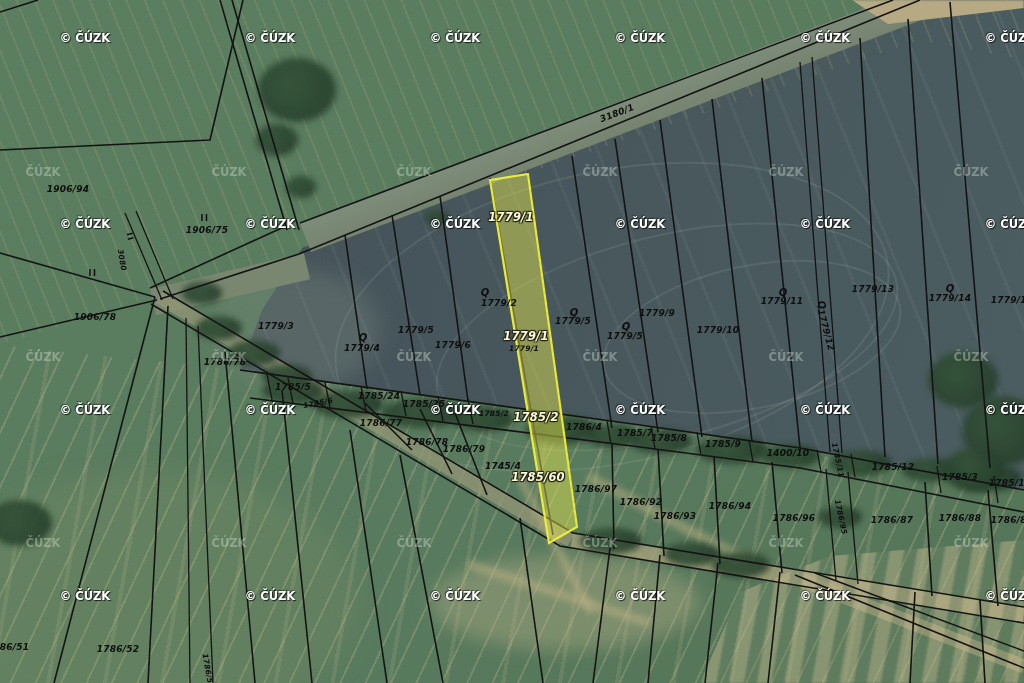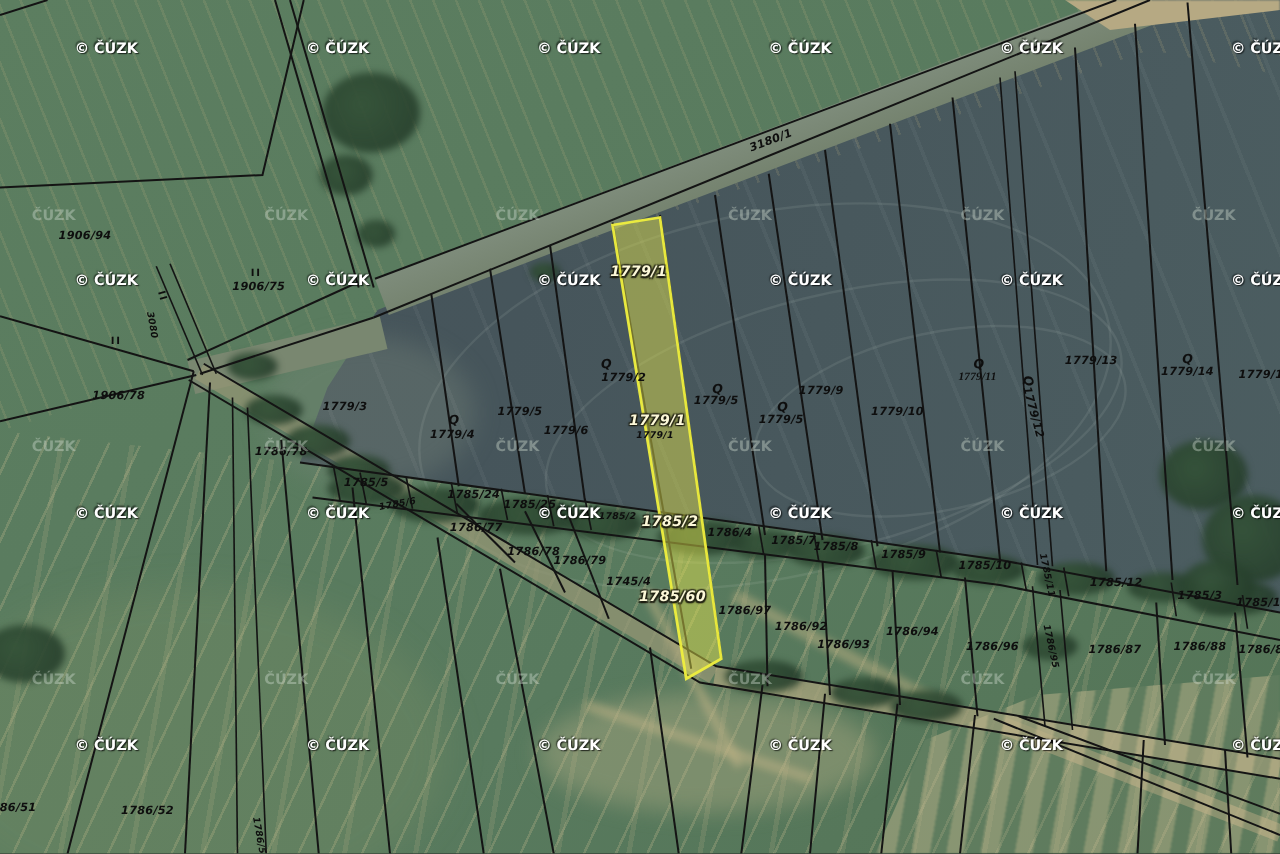--- a/index.html
+++ b/index.html
@@ -253,38 +253,38 @@
       <span class="lbl hl" style="left: 511px; top: 217px;">1779/1</span>
       <span class="lbl hl" style="left: 526px; top: 336px;">1779/1</span>
       <span class="lbl tiny" style="left: 524px; top: 348px;">1779/1</span>
       <span class="lbl q" style="left: 574px; top: 312px;">Q</span>
       <span class="lbl " style="left: 573px; top: 321px;">1779/5</span>
       <span class="lbl q" style="left: 626px; top: 326px;">Q</span>
       <span class="lbl " style="left: 625px; top: 336px;">1779/5</span>
       <span class="lbl " style="left: 657px; top: 313px;">1779/9</span>
       <span class="lbl " style="left: 718px; top: 330px;">1779/10</span>
       <span class="lbl q" style="left: 783px; top: 292px;">Q</span>
-      <span class="lbl " style="left: 782px; top: 301px; font-family: Liberation Serif, serif;">1779/11</span>
+      <span class="lbl " style="left: 782px; top: 301px;">1779/11</span>
       <span class="lbl q" style="left: 822px; top: 305px; --r: 75deg;">Q</span>
       <span class="lbl " style="left: 826px; top: 330px; --r: 75deg;">1779/12</span>
       <span class="lbl " style="left: 873px; top: 289px;">1779/13</span>
       <span class="lbl q" style="left: 950px; top: 288px;">Q</span>
       <span class="lbl " style="left: 950px; top: 298px;">1779/14</span>
       <span class="lbl " style="left: 1012px; top: 300px;">1779/15</span>
       <span class="lbl " style="left: 293px; top: 387px;">1785/5</span>
       <span class="lbl tiny" style="left: 318px; top: 403px; --r: -10deg;">1785/6</span>
       <span class="lbl " style="left: 379px; top: 396px;">1785/24</span>
       <span class="lbl " style="left: 424px; top: 404px;">1785/25</span>
       <span class="lbl tiny" style="left: 494px; top: 413px;">1785/2</span>
       <span class="lbl hl" style="left: 536px; top: 417px;">1785/2</span>
       <span class="lbl " style="left: 584px; top: 427px;">1786/4</span>
       <span class="lbl " style="left: 635px; top: 433px;">1785/7</span>
       <span class="lbl " style="left: 669px; top: 438px;">1785/8</span>
       <span class="lbl " style="left: 723px; top: 444px;">1785/9</span>
-      <span class="lbl " style="left: 788px; top: 453px;">1785/10</span>
+      <span class="lbl " style="left: 788px; top: 453px;">1400/10</span>
       <span class="lbl tiny" style="left: 838px; top: 460px; --r: 78deg;">1785/11</span>
       <span class="lbl " style="left: 893px; top: 467px;">1785/12</span>
       <span class="lbl " style="left: 960px; top: 477px;">1785/3</span>
       <span class="lbl " style="left: 1010px; top: 483px;">1785/14</span>
       <span class="lbl " style="left: 381px; top: 423px;">1786/77</span>
       <span class="lbl " style="left: 427px; top: 442px;">1786/78</span>
       <span class="lbl " style="left: 464px; top: 449px;">1786/79</span>
       <span class="lbl " style="left: 503px; top: 466px;">1745/4</span>
       <span class="lbl hl" style="left: 538px; top: 477px;">1785/60</span>
       <span class="lbl " style="left: 596px; top: 489px;">1786/97</span>

